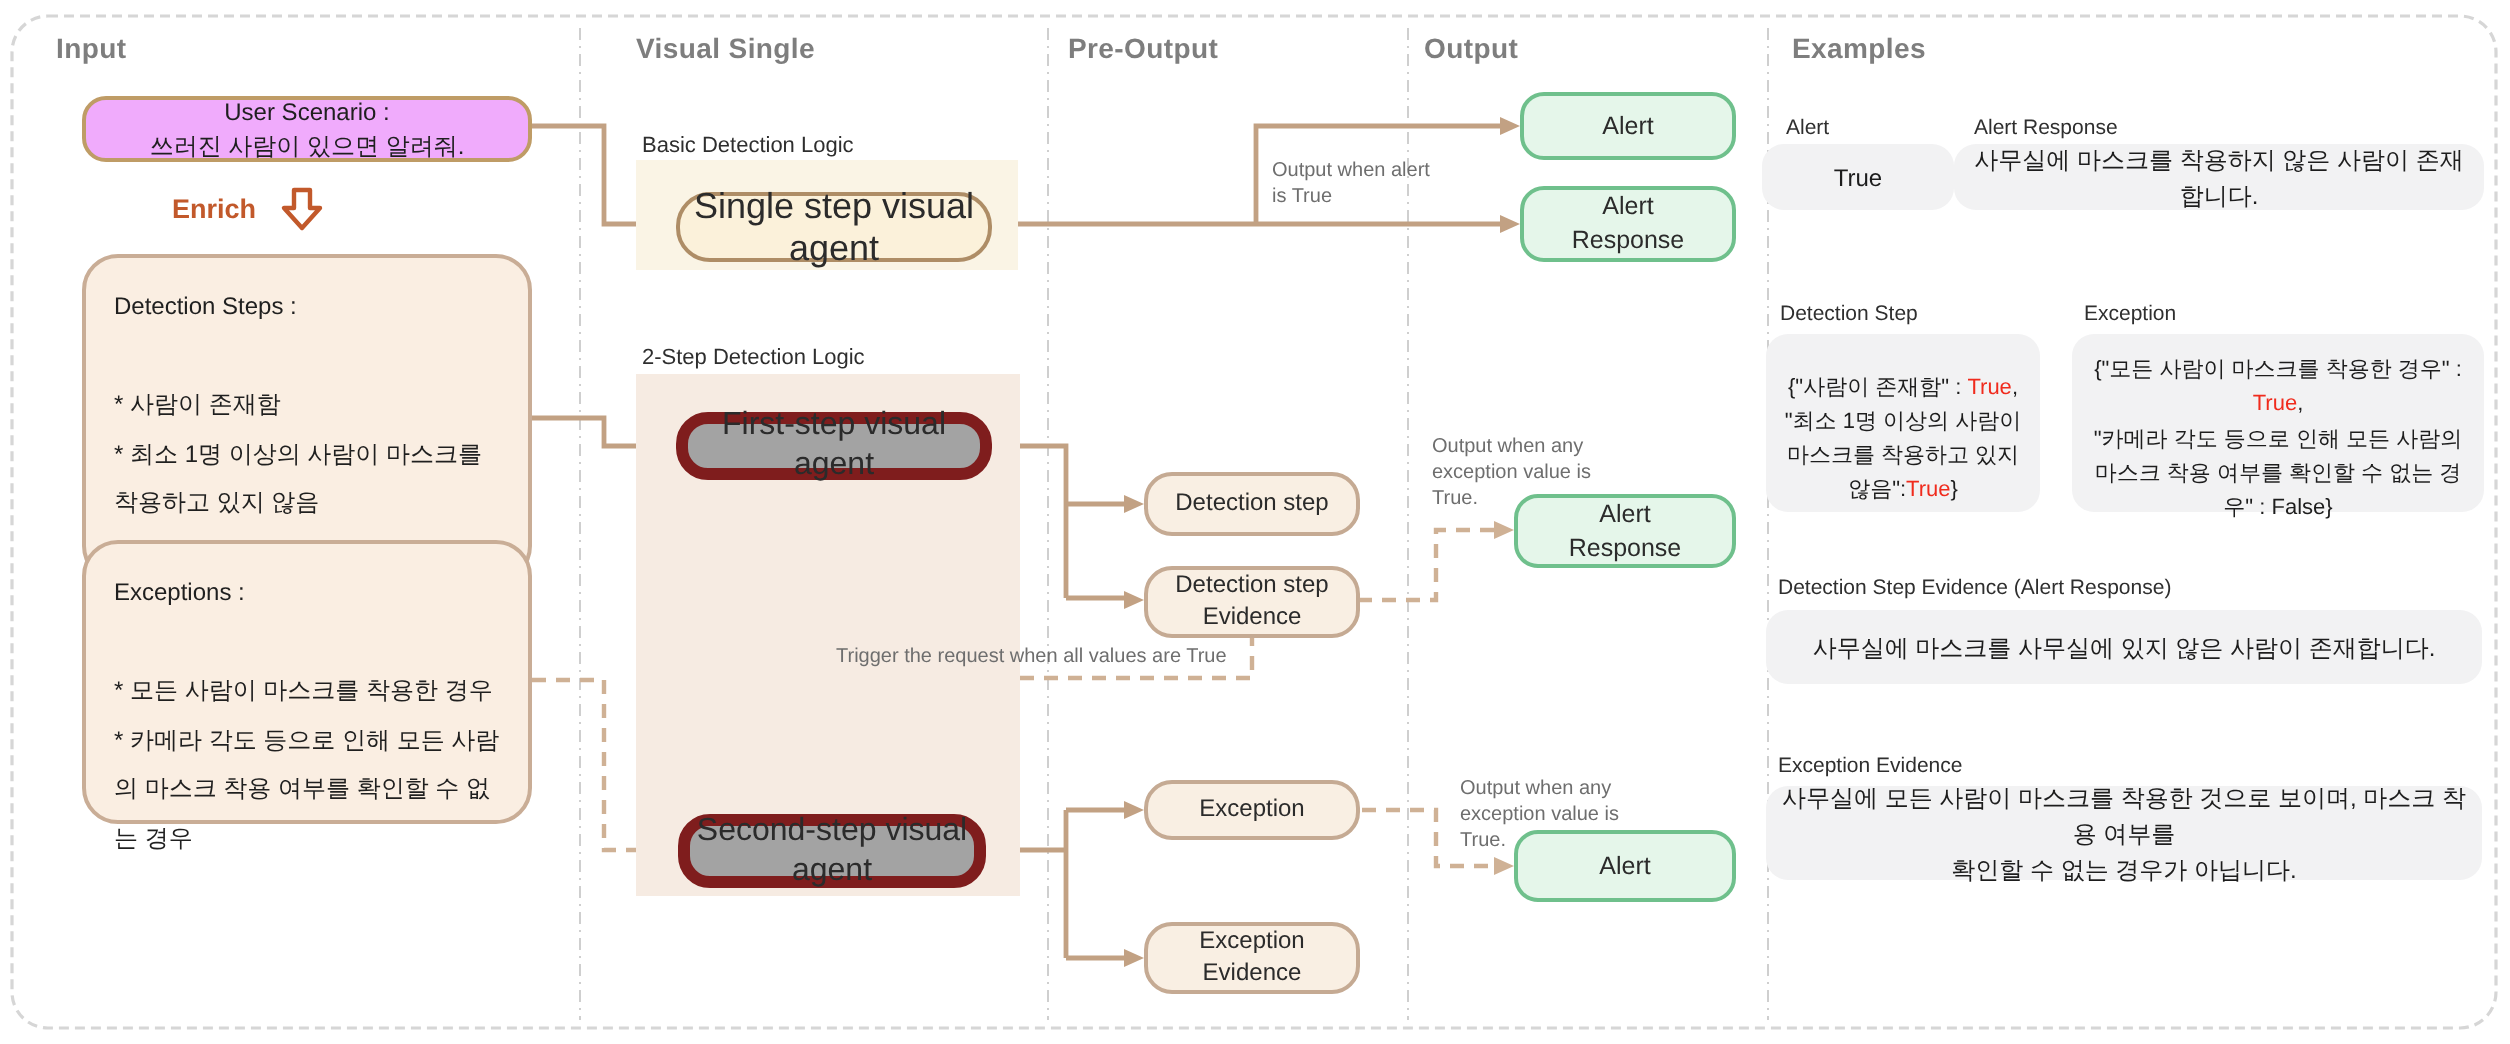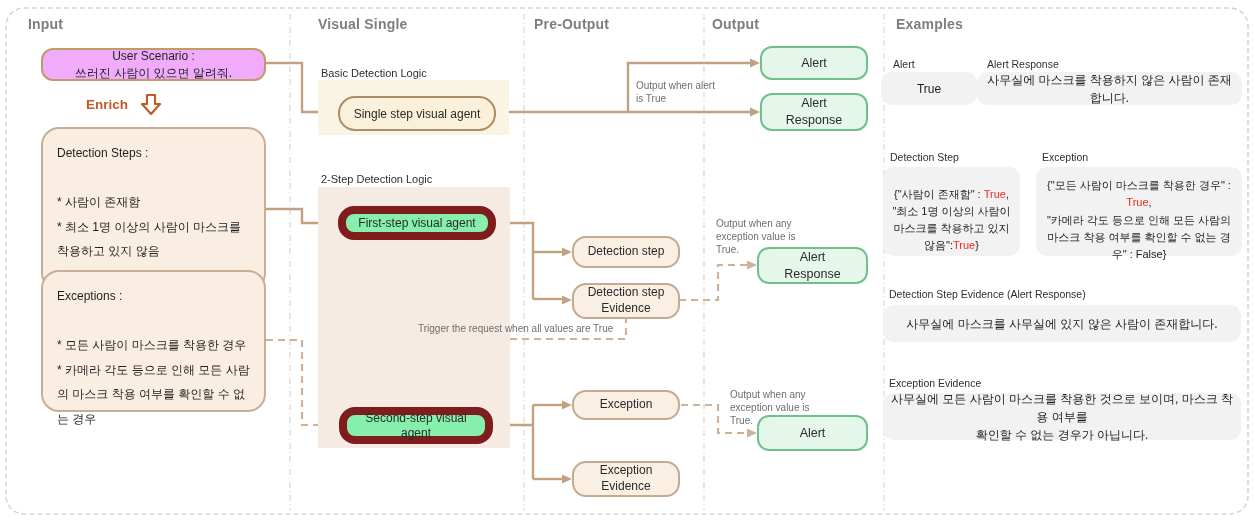--- a/index.html
+++ b/index.html
@@ -4,22 +4,22 @@
 <style>
   * { box-sizing: border-box; margin: 0; padding: 0; }
   body { background:#fff; font-family:"Liberation Sans", sans-serif; }
   .canvas { position:relative; width:1255px; height:522px; background:#ffffff; overflow:hidden; }
   svg.wires { position:absolute; left:0; top:0; width:1255px; height:522px; pointer-events:none; }
 
   .col-header { position:absolute; font-size:14px; font-weight:bold; color:#7e7e7e; letter-spacing:.2px; }
 
   .box { position:absolute; display:flex; align-items:center; justify-content:center;
          text-align:center; color:#2b2b2b; }
-  .gold-box  { background:#fbf1da; border:2px solid #ae8d66; border-radius:17px; font-size:12px; }
-  .tan-box   { background:#86efac; border:8px solid #7f1d1d; border-radius:16px; font-size:12px; line-height:1.25; white-space:pre-line; }
+  .gold-box  { background:#fbf1da; border:2px solid #ae8d66; border-radius:17px; font-size:18px; }
+  .tan-box   { background:#a3a3a3; border:6px solid #7f1d1d; border-radius:16px; font-size:16px; line-height:1.25; white-space:pre-line; }
   .tan-sm    { background:#f9efe3; border:2px solid #c5aa93; border-radius:14px; font-size:12px; line-height:1.3; white-space:pre-line; }
   .green-box { background:#e5f6ea; border:2px solid #6fc08c; border-radius:12px; font-size:12.5px; line-height:1.35; white-space:pre-line; }
 
   .input-card { position:absolute; background:#faeee2; border:2px solid #c9ad96; border-radius:18px;
                 padding:12px 14px; font-size:12px; line-height:2.05; color:#1f1f1f;
                 white-space:pre-line; text-align:left; }
   .scenario-card { position:absolute; background:#f0abfc; border:2px solid #bf9c66; border-radius:12px;
                 display:flex; align-items:center; justify-content:center; text-align:center;
                 font-size:12px; line-height:1.35; color:#1f1f1f; white-space:pre-line; }
 

